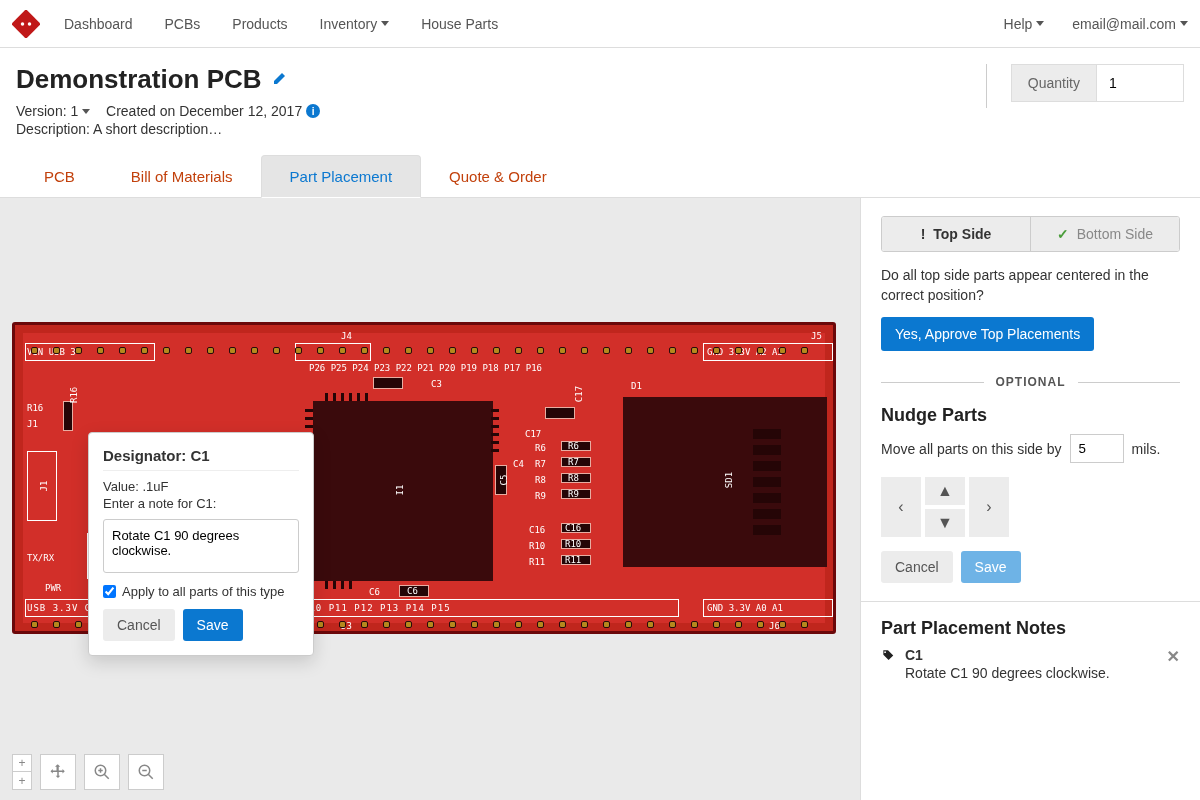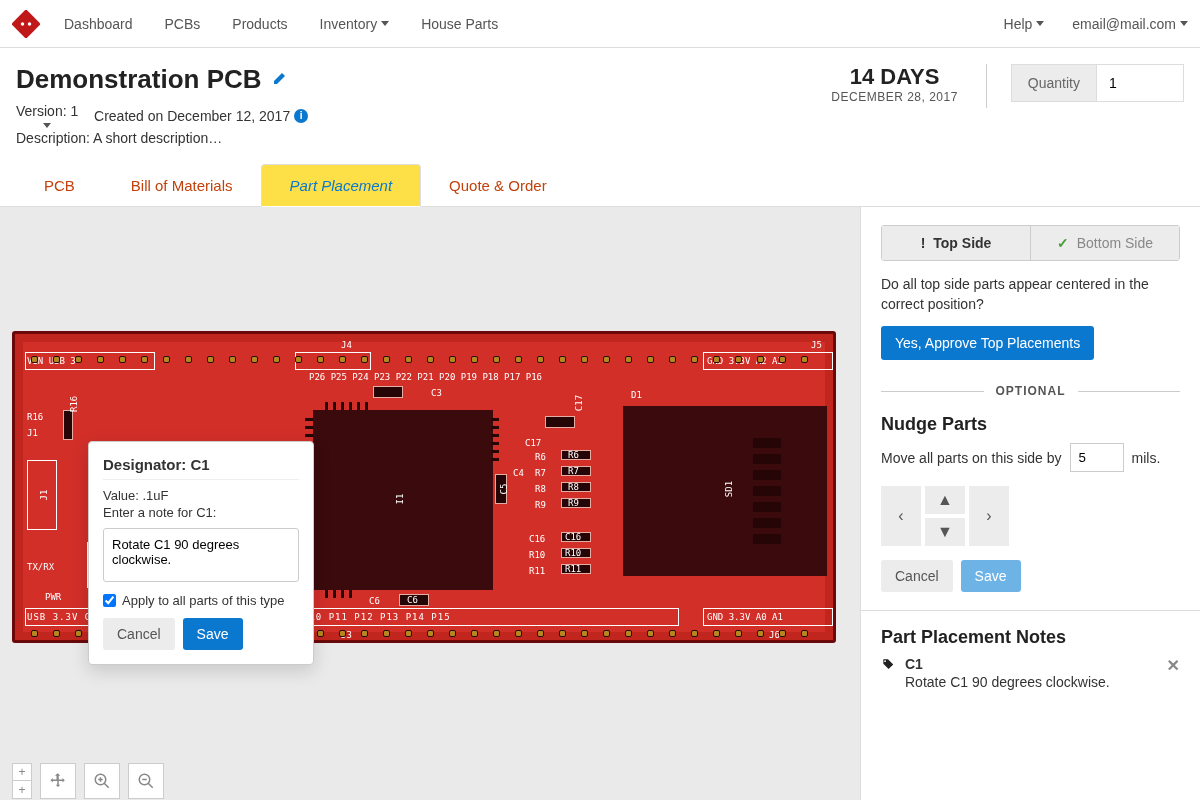--- a/index.html
+++ b/index.html
@@ -13,34 +13,34 @@
 .topnav .nav-right .nav-item { color: #555; cursor: pointer; display: flex; align-items: center; gap: 4px; }
 
 .caret { width: 0; height: 0; border-left: 4px solid transparent; border-right: 4px solid transparent; border-top: 5px solid #555; display: inline-block; }
 
 .header { padding: 16px 16px 0 16px; display: flex; align-items: flex-start; }
 .header-left { flex: 1; }
 .title-row { display: flex; align-items: center; gap: 10px; }
 .page-title { font-size: 26px; font-weight: 700; color: #222; }
 .edit-icon svg { width: 16px; height: 16px; }
 .meta-row { margin-top: 8px; font-size: 14px; color: #333; display: flex; align-items: center; gap: 4px; }
-.meta-row .version-label { display: inline-flex; align-items: center; gap: 4px; flex-direction: column; }
+.meta-row .version-label { display: inline-flex; align-items: center; gap: 4px; }
 .desc-row { margin-top: 2px; font-size: 14px; color: #333; }
 .header-right { display: flex; align-items: flex-start; gap: 0; }
 .metric { padding: 0 28px; text-align: center; }
 .metric .big { font-size: 22px; font-weight: 600; color: #222; }
 .metric .small { font-size: 12px; letter-spacing: 0.5px; color: #555; }
 .divider-v { width: 1px; background: #ccc; height: 44px; }
 .qty-group { display: flex; align-items: center; margin-left: 24px; }
 .qty-label { background: #ececec; color: #666; padding: 10px 16px; font-size: 14px; border: 1px solid #ddd; border-right: none; }
 .qty-input { width: 88px; padding: 10px 12px; border: 1px solid #ddd; font-size: 14px; }
 
 .tabs { display: flex; border-bottom: 1px solid #ddd; margin-top: 18px; align-items: flex-end; padding: 0 16px; }
 .tab { padding: 12px 28px; color: #c2410c; cursor: pointer; font-size: 15px; }
-.tab.active { color: #0b78d0; border: 1px solid #ddd; border-bottom: 1px solid #fff; margin-bottom: -1px; background: #fde047; border-radius: 4px 4px 0 0; font-style: italic; }
+.tab.active { color: #0b78d0; border: 1px solid #ddd; border-bottom: 1px solid #fff; margin-bottom: -1px; background: #e5e5e5; border-radius: 4px 4px 0 0; }
 
 .workspace { display: flex; height: 610px; }
 .board-area { flex: 1; background: #eaeaea; position: relative; overflow: hidden; }
 .side-panel { width: 340px; background: #fff; border-left: 1px solid #ddd; padding: 18px 20px; overflow-y: auto; }
 
 .pcb { position: absolute; left: 12px; top: 124px; width: 824px; height: 312px; background: #c0261d; border: 3px solid #6b080a; border-radius: 3px; }
 .pcb-inner { position: absolute; inset: 8px; background: #d22f29; }
 .silkbox { position: absolute; border: 1px solid #fff; }
 .silktext { position: absolute; color: #fff; font-size: 9px; font-family: monospace; white-space: nowrap; }
 .pad { position: absolute; width: 7px; height: 7px; background: #b5881d; border: 1px solid #2a0a0a; border-radius: 2px; }
@@ -144,24 +144,20 @@
           <span>Version: 1</span>
           <span class="caret"></span>
         </span>
       &nbsp;&nbsp;
       <span>Created on December 12, 2017</span>
       <span class="info-icon">i</span>
     </div>
     <div class="desc-row">Description: A short description…</div>
   </div>
   <div class="header-right">
-    <div class="metric">
-      <div class="big">14 DAYS</div>
-      <div class="small">DECEMBER 28, 2017</div>
-    </div>
     <div class="divider-v"></div>
     <div class="qty-group">
       <div class="qty-label">Quantity</div>
       <input class="qty-input" value="1" style="">
     </div>
   </div>
 </div>
 
 <div class="tabs">
   <div class="tab">PCB</div>

